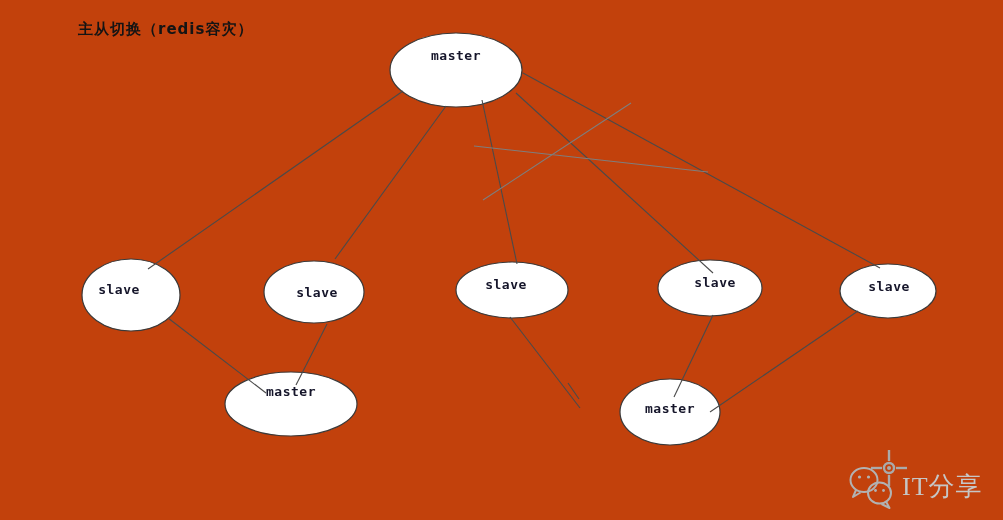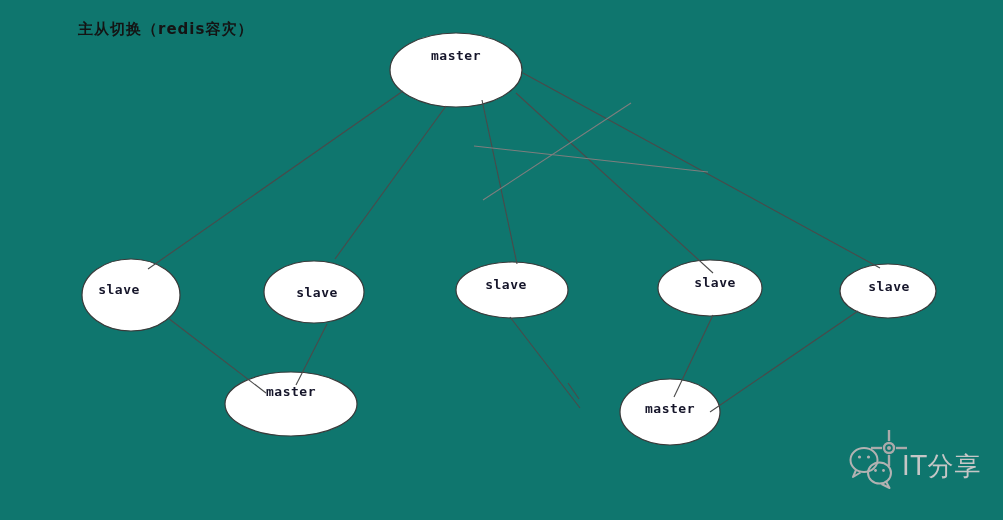--- a/index.html
+++ b/index.html
@@ -1,20 +1,20 @@
 <!DOCTYPE html>
 <html><head>
 <meta charset="utf-8">
 <style>
   html, body { margin: 0; padding: 0; background: #ffffff; }
   .canvas {
     position: relative;
     width: 1003px;
     height: 520px;
-    background: #0f766e;
+    background: #c2410c;
     overflow: hidden;
     font-family: "DejaVu Sans", "Liberation Sans", sans-serif;
   }
   .page-title {
     position: absolute;
     left: 78px;
     top: 20px;
     font-size: 15px;
     font-weight: bold;
     color: #141414;
@@ -28,23 +28,24 @@
   }
   .node-label {
     font-family: "DejaVu Sans Mono", "Liberation Mono", monospace;
     font-weight: bold;
     font-size: 13px;
     letter-spacing: 0.5px;
   }
   .watermark {
     position: absolute;
     left: 845px;
-    top: 428px;
+    top: 448px;
     width: 155px;
     height: 72px;
+    font-family: Liberation Serif, serif;
   }
   .watermark .wechat { position: absolute; left: 3px; top: 17px; }
   .watermark .crosshair { position: absolute; left: 25px; top: 1px; }
   .watermark .wm-text {
     position: absolute;
     left: 57px;
     top: 21px;
     font-size: 26px;
     color: #c6c6c6;
     letter-spacing: 1px;

